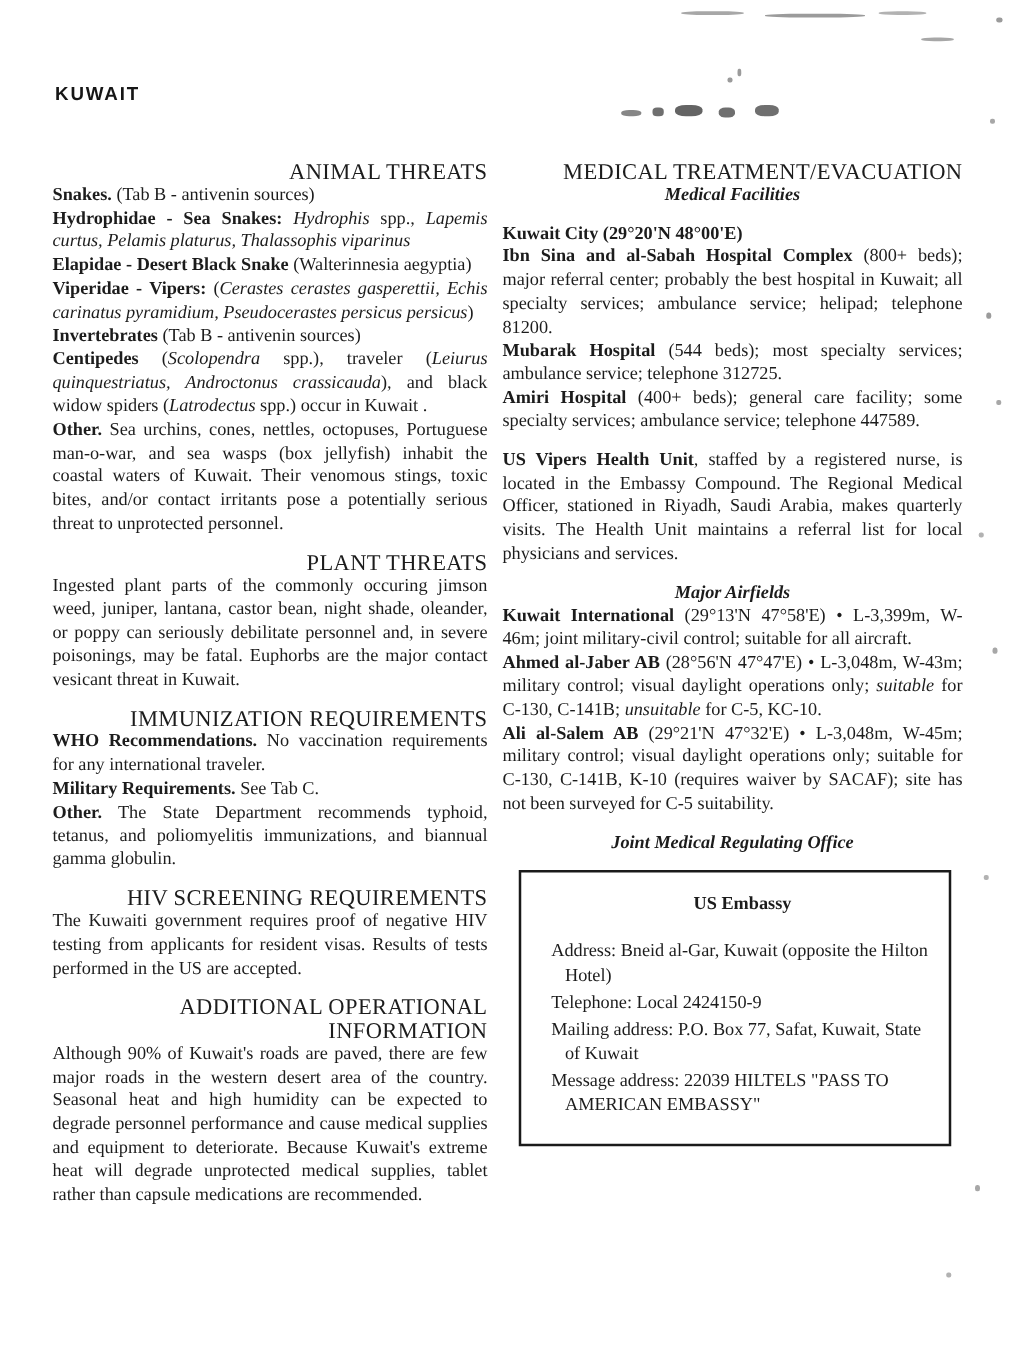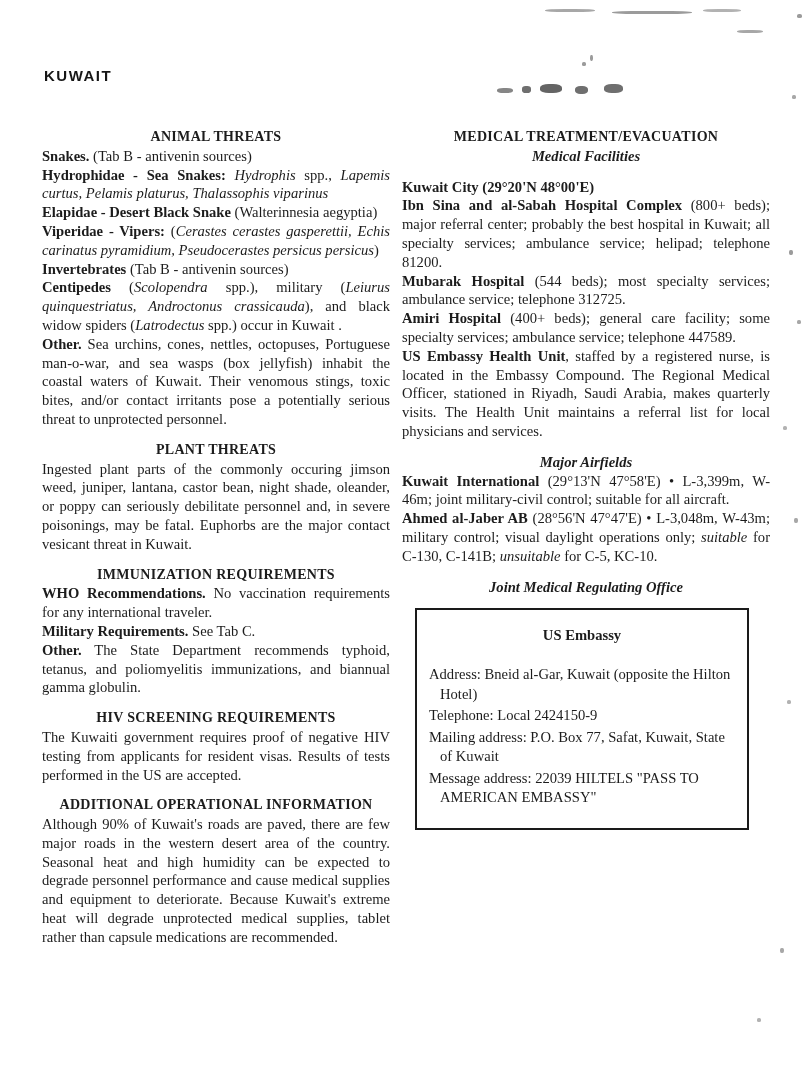--- a/index.html
+++ b/index.html
@@ -20,36 +20,36 @@
   }
   .col {
     position:absolute; top:128px;
     font-size:14.6px; line-height:18.8px;
     text-align:justify;
   }
   .col-left  { left:42px;  width:348px; }
   .col-right { left:402px; width:368px; }
   .sec { margin-bottom:12px; }
   .sec-heading {
-    font-size:14px; font-weight:bold; letter-spacing:0.3px;
-    text-align:center;
+    font-size:18px; font-weight:normal; letter-spacing:0.3px;
+    text-align:right;
   }
   .sec-subheading {
     font-weight:bold; font-style:italic; text-align:center;
   }
   .sec-subheading.gap { margin-bottom:12px; }
-  .group:not(:last-child) { margin-bottom:0; }
+  .group:not(:last-child) { margin-bottom:12px; }
   .col p { margin:0; }
   .b { font-weight:bold; }
   .i { font-style:italic; }
   .embassy-box {
     margin-top:8px; margin-left:13px;
     width:306px;
     border:2px solid #1a1a1a;
-    padding:8px 12px 18px 12px;
+    padding:8px 12px 18px 24px;
     text-align:left;
     background:#fff;
   }
   .embassy-title {
     text-align:center; font-weight:bold;
     margin:8px 0 20px 0;
   }
   .embassy-line {
     padding-left:11px; text-indent:-11px;
     line-height:19.5px; margin-bottom:2px;
@@ -66,21 +66,21 @@
 
 <div class="col col-left" id="col-left">
     <div class="sec">
       <div class="sec-heading">ANIMAL THREATS</div>
       <div class="group">
         <p><span class="b ">Snakes.</span><span> (Tab B - antivenin sources)</span></p>
         <p><span class="b ">Hydrophidae - Sea Snakes:</span><span> </span><span class="i">Hydrophis</span><span> spp., </span><span class="i">Lapemis curtus, Pelamis platurus, Thalassophis viparinus</span></p>
         <p><span class="b ">Elapidae - Desert Black Snake</span><span> (Walterinnesia aegyptia)</span></p>
         <p><span class="b ">Viperidae - Vipers:</span><span> (</span><span class="i">Cerastes cerastes gasperettii, Echis carinatus pyramidium, Pseudocerastes persicus persicus</span><span>)</span></p>
         <p><span class="b ">Invertebrates</span><span> (Tab B - antivenin sources)</span></p>
-        <p><span class="b ">Centipedes</span><span> (</span><span class="i">Scolopendra</span><span> spp.), military (</span><span class="i">Leiurus quinquestriatus, Androctonus crassicauda</span><span>), and black widow spiders (</span><span class="i">Latrodectus</span><span> spp.) occur in Kuwait .</span></p>
+        <p><span class="b ">Centipedes</span><span> (</span><span class="i">Scolopendra</span><span> spp.), traveler (</span><span class="i">Leiurus quinquestriatus, Androctonus crassicauda</span><span>), and black widow spiders (</span><span class="i">Latrodectus</span><span> spp.) occur in Kuwait .</span></p>
         <p><span class="b ">Other.</span><span> Sea urchins, cones, nettles, octopuses, Portuguese man-o-war, and sea wasps (box jellyfish) inhabit the coastal waters of Kuwait. Their venomous stings, toxic bites, and/or contact irritants pose a potentially serious threat to unprotected personnel.</span></p>
       </div>
     </div>
     <div class="sec">
       <div class="sec-heading">PLANT THREATS</div>
       <div class="group">
         <p><span>Ingested plant parts of the commonly occuring jimson weed, juniper, lantana, castor bean, night shade, oleander, or poppy can seriously debilitate personnel and, in severe poisonings, may be fatal. Euphorbs are the major contact vesicant threat in Kuwait.</span></p>
       </div>
     </div>
     <div class="sec">
@@ -109,28 +109,29 @@
     <div class="sec">
       <div class="sec-heading">MEDICAL TREATMENT/EVACUATION</div>
       <div class="sec-subheading gap">Medical Facilities</div>
       <div class="group">
         <p><span class="b ">Kuwait City (29°20'N 48°00'E)</span></p>
         <p><span class="b ">Ibn Sina and al-Sabah Hospital Complex</span><span> (800+ beds); major referral center; probably the best hospital in Kuwait; all specialty services; ambulance service; helipad; telephone 81200.</span></p>
         <p><span class="b ">Mubarak Hospital</span><span> (544 beds); most specialty services; ambulance service; telephone 312725.</span></p>
         <p><span class="b ">Amiri Hospital</span><span> (400+ beds); general care facility; some specialty services; ambulance service; telephone 447589.</span></p>
       </div>
       <div class="group">
-        <p><span class="b ">US Embassy Health Unit</span><span>, staffed by a registered nurse, is located in the Embassy Compound. The Regional Medical Officer, stationed in Riyadh, Saudi Arabia, makes quarterly visits. The Health Unit maintains a referral list for local physicians and services.</span></p>
+        <p><span class="b ">US Vipers Health Unit</span><span>, staffed by a registered nurse, is located in the Embassy Compound. The Regional Medical Officer, stationed in Riyadh, Saudi Arabia, makes quarterly visits. The Health Unit maintains a referral list for local physicians and services.</span></p>
       </div>
     </div>
     <div class="sec">
       <div class="sec-subheading">Major Airfields</div>
       <div class="group">
         <p><span class="b ">Kuwait International</span><span> (29°13'N 47°58'E) • L-3,399m, W-46m; joint military-civil control; suitable for all aircraft.</span></p>
         <p><span class="b ">Ahmed al-Jaber AB</span><span> (28°56'N 47°47'E) • L-3,048m, W-43m; military control; visual daylight operations only; </span><span class="i">suitable</span><span> for C-130, C-141B; </span><span class="i">unsuitable</span><span> for C-5, KC-10.</span></p>
+        <p><span class="b ">Ali al-Salem AB</span><span> (29°21'N 47°32'E) • L-3,048m, W-45m; military control; visual daylight operations only; suitable for C-130, C-141B, K-10 (requires waiver by SACAF); site has not been surveyed for C-5 suitability.</span></p>
       </div>
     </div>
     <div class="sec">
       <div class="sec-subheading">Joint Medical Regulating Office</div>
     </div>
     <div class="embassy-box">
       <div class="embassy-title">US Embassy</div>
       <div class="embassy-line">Address: Bneid al-Gar, Kuwait (opposite the Hilton Hotel)</div>
       <div class="embassy-line">Telephone: Local 2424150-9</div>
       <div class="embassy-line">Mailing address: P.O. Box 77, Safat, Kuwait, State of Kuwait</div>

